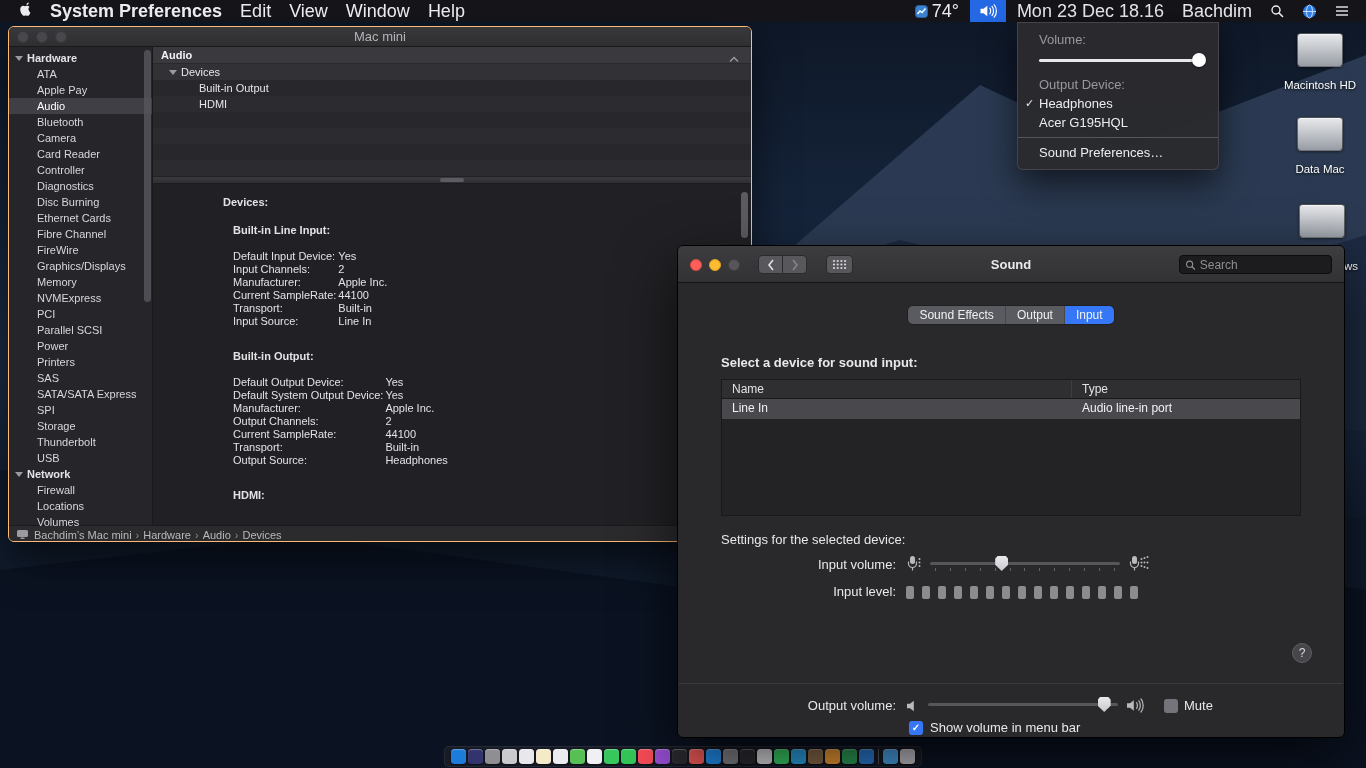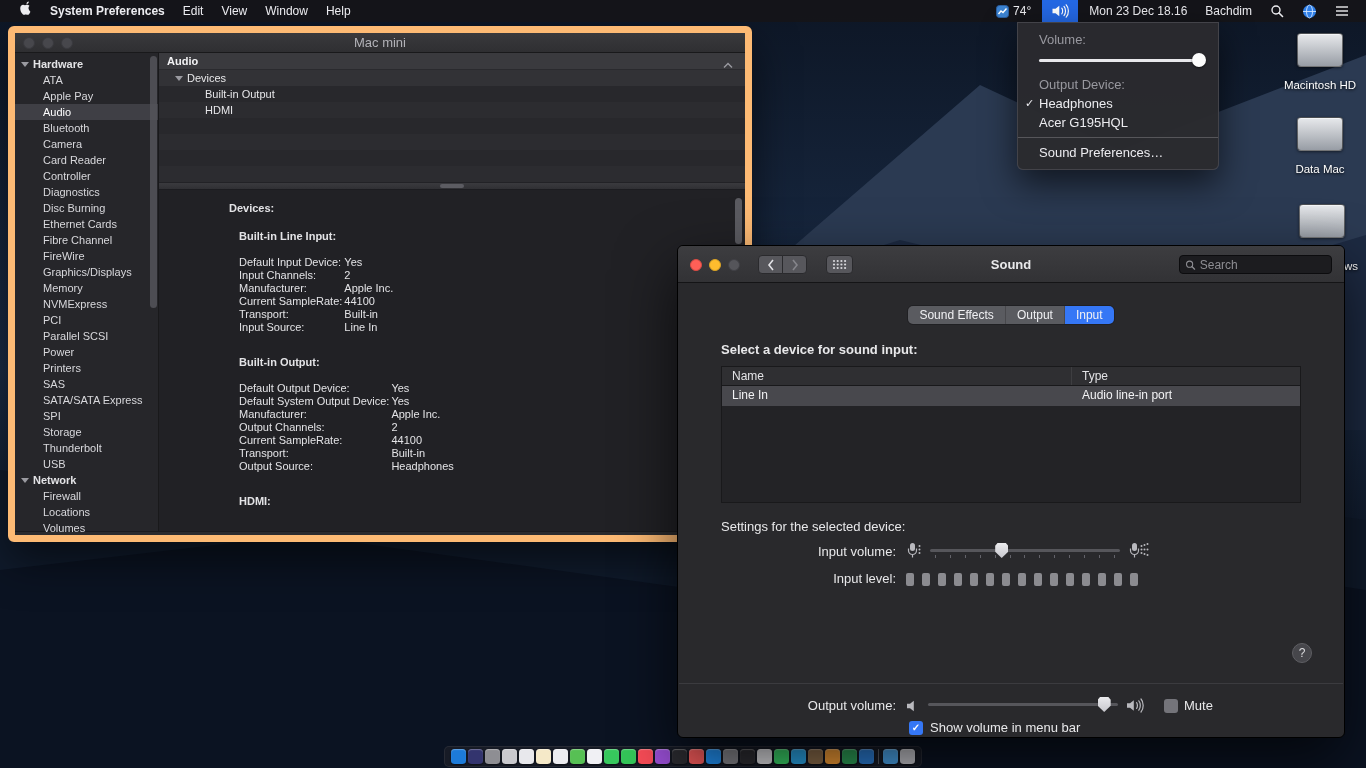--- a/index.html
+++ b/index.html
@@ -3,42 +3,42 @@
 <meta charset="utf-8">
 <style>
 *{box-sizing:border-box;margin:0;padding:0}
 html,body{width:1366px;height:768px;overflow:hidden;font-family:"Liberation Sans",sans-serif;background:#0c1322}
 
 
 #wallpaper{position:absolute;inset:0;background:linear-gradient(180deg,#0d1625 0%,#16253c 30%,#1b2c46 48%,#111c2e 70%,#0a1220 100%);z-index:0}
 #wallpaper svg{position:absolute;inset:0}
 
 
-#menubar{position:absolute;top:0;left:0;right:0;height:22px;background:rgba(21,21,25,.96);display:flex;align-items:center;padding:0 10px;color:#ececf0;font-size:12px;z-index:50}
+#menubar{position:absolute;top:0;left:0;right:0;height:22px;background:rgba(21,21,25,.96);display:flex;align-items:center;padding:0 10px;color:#ececf0;font-size:18px;z-index:50}
 #menubar .mi{padding:0 9px;height:22px;line-height:22px;white-space:nowrap}
 #menubar .app-name{font-weight:bold}
 .mb-right{margin-left:auto;display:flex;align-items:center;height:14px;gap:4px}
 .mb-chip{display:flex;align-items:center;gap:4px;padding:0 7px;height:22px}
 .vol-item{background:#2468e4;width:36px;height:22px;display:flex;align-items:center;justify-content:center}
 .mb-txt{white-space:nowrap}
 
 
 #volmenu{position:absolute;left:1017px;top:22px;width:202px;background:rgba(42,42,46,.97);border:1px solid rgba(70,70,76,.9);border-radius:0 0 6px 6px;box-shadow:0 14px 34px rgba(0,0,0,.6);z-index:60;color:#ececf0;font-size:13px;padding:7px 0 6px}
 .vm-gray{color:#98989f;padding:2px 12px 2px 21px}
 .vm-item{display:flex;align-items:center;height:19px;padding-left:7px}
 .vm-check{width:14px;display:inline-block;font-size:11px}
 .vm-slider{position:relative;height:16px;margin:3px 14px 7px 21px}
 .vm-track{position:absolute;left:0;right:0;top:7px;height:3px;background:#55555a;border-radius:2px}
 .vm-fill{position:absolute;left:0;top:7px;height:3px;background:#e8e8ec;border-radius:2px}
 .vm-knob{position:absolute;top:1px;width:14px;height:14px;border-radius:50%;background:#fdfdfd;box-shadow:0 1px 2px rgba(0,0,0,.6)}
 .vm-sep{height:1px;background:#56565a;margin:5px 0}
 .vm-pref{height:20px;line-height:20px;padding-left:21px}
 
 
-#siwin{position:absolute;left:8px;top:26px;width:744px;height:516px;background:#232326;border:7px solid #fdba74;border-radius:6px;box-shadow:0 18px 44px rgba(0,0,0,.55);z-index:20;overflow:hidden}
+#siwin{position:absolute;left:8px;top:26px;width:744px;height:516px;background:#232326;border:1px solid #fdba74;border-radius:6px;box-shadow:0 18px 44px rgba(0,0,0,.55);z-index:20;overflow:hidden}
 .si-titlebar{height:20px;background:linear-gradient(#39393c,#2f2f32);border-bottom:1px solid #19191b;position:relative}
 .si-titlebar .title{text-align:center;line-height:20px;font-size:13px;color:#b2b2b8}
 .tl-group{position:absolute;left:8px;top:4px;display:flex;gap:7px}
 .tl{width:12px;height:12px;border-radius:50%}
 .tl.inactive{background:#47474c;border:1px solid #39393e}
 .si-body{display:flex;height:478px}
 .si-sidebar{width:144px;background:#26262a;border-right:1px solid #19191b;font-size:11px;color:#d8d8dc;padding-top:3px;position:relative}
 .sb-sec{height:16px;line-height:16px;padding-left:6px;font-weight:bold;color:#e3e3e6;display:flex;align-items:center}
 .sb-item{height:16px;line-height:16px;padding-left:28px;white-space:nowrap}
 .sb-item.sel{background:#3f3f45;color:#fff}
@@ -78,21 +78,21 @@
 .nbtn.second{border-radius:0 4px 4px 0;margin-left:-1px}
 .gridbtn{position:absolute;left:148px;top:9px;width:27px;height:19px;background:#57575c;border:1px solid #2a2a2d;border-radius:4px;display:flex;align-items:center;justify-content:center}
 .search{position:absolute;right:12px;top:9px;width:153px;height:19px;background:#1c1c1f;border:1px solid #0c0c0e;border-radius:4px;display:flex;align-items:center;padding:0 5px;gap:4px}
 .search input{background:transparent;border:none;outline:none;color:#e8e8ea;font-size:12px;width:100%}
 .search input::placeholder{color:#8e8e93}
 .snd-content{position:relative;height:455px;color:#e8e8ea}
 .tabs{display:flex;border-radius:6px;overflow:hidden;border:1px solid #202023;width:max-content;margin:22px auto 0;font-size:12px}
 .tab{padding:2px 11px;height:18px;line-height:14px;background:#5a5b60;color:#f0f0f3;border-right:1px solid #48484c}
 .tab:last-child{border-right:none}
 .tab.active{background:#3577f6}
-.sel-heading{margin:17px 0 0 43px;font-size:13px;font-weight:bold}
+.sel-heading{margin:30px 0 0 43px;font-size:13px;font-weight:bold}
 .tbl{margin:9px 43px 0;border:1px solid #19191b;height:137px;background:#232326;font-size:12px}
 .tbl-head{display:flex;height:19px;background:#2f2f32;border-bottom:1px solid #19191b;color:#e3e3e6}
 .tbl .c1{width:350px;padding:2px 0 0 10px;white-space:nowrap}
 .tbl-head .c1{border-right:1px solid #3e3e41}
 .tbl .c2{flex:1;padding:2px 0 0 10px;white-space:nowrap}
 .tbl-row{display:flex;height:20px;color:#f2f2f4}
 .tbl-row.selected{background:#48484d}
 .set-heading{margin:16px 0 0 43px;font-size:13px}
 .ctl{display:flex;align-items:flex-end;font-size:13px;margin-top:8px}
 .ctl .lbl{width:228px;text-align:right;padding-right:10px}

